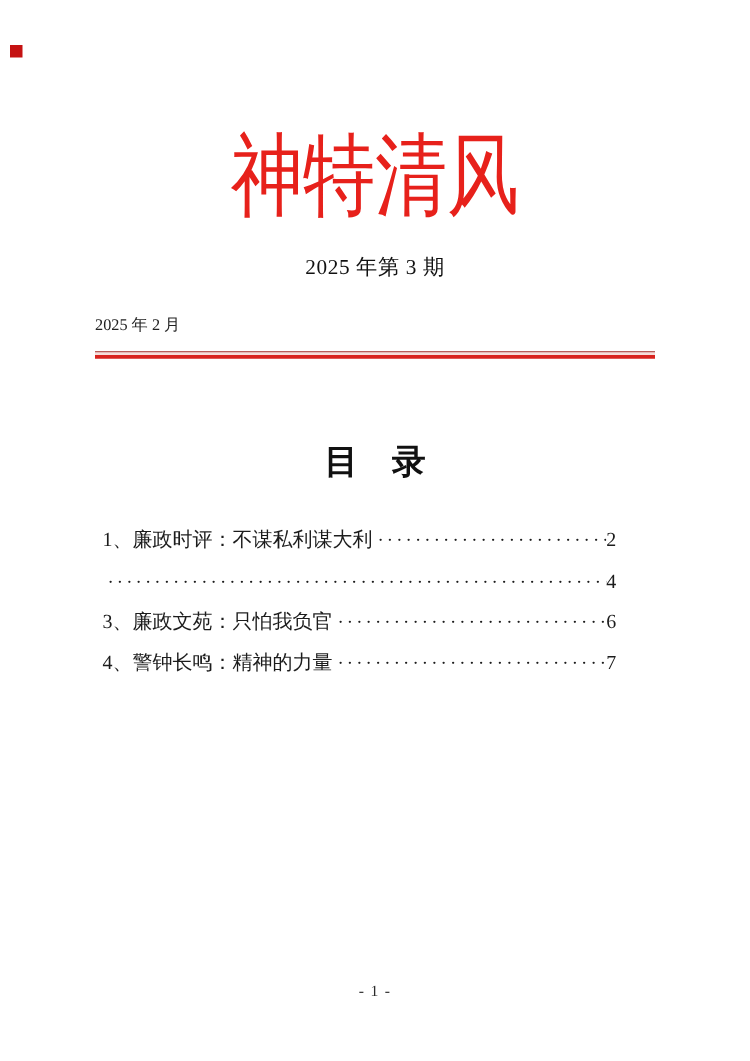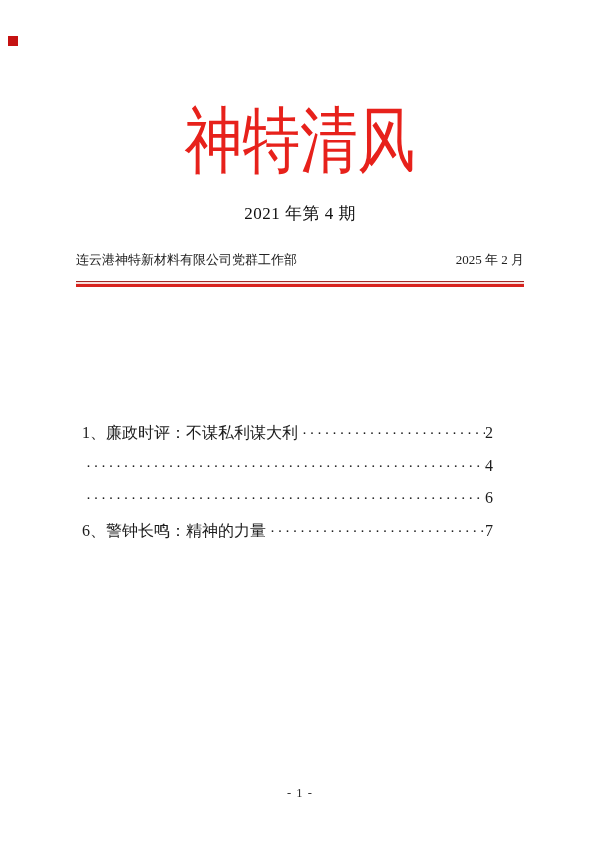--- a/index.html
+++ b/index.html
@@ -121,50 +121,51 @@
 </style>
 </head>
 <body>
 
 <div class="page">
 
   <div class="corner-mark"></div>
 
   <div class="masthead">神特清风</div>
 
-  <div class="issue-line">2021 年第 4 期</div>
+  <div class="issue-line">2025 年第 3 期</div>
 
   <div class="header-row">
-    <span>连云港神特新材料有限公司党群工作部</span>
     <span>2025 年 2 月</span>
   </div>
 
   <div class="red-rule">
     <div class="thin"></div>
     <div class="gap"></div>
     <div class="thick"></div>
   </div>
 
+  <div class="toc-heading">目　录</div>
 
   <div class="toc">
     <div class="toc-item">
       <span class="toc-label">1、廉政时评：不谋私利谋大利</span>
       <span class="toc-leader">····················································································</span>
       <span class="toc-page">2</span>
     </div>
     <div class="toc-item">
       <span class="toc-leader">····················································································</span>
       <span class="toc-page">4</span>
     </div>
     <div class="toc-item">
+      <span class="toc-label">3、廉政文苑：只怕我负官</span>
       <span class="toc-leader">····················································································</span>
       <span class="toc-page">6</span>
     </div>
     <div class="toc-item">
-      <span class="toc-label">6、警钟长鸣：精神的力量</span>
+      <span class="toc-label">4、警钟长鸣：精神的力量</span>
       <span class="toc-leader">····················································································</span>
       <span class="toc-page">7</span>
     </div>
   </div>
 
   <div class="footer-page-number">- 1 -</div>
 
 </div>
 
 </body></html>

